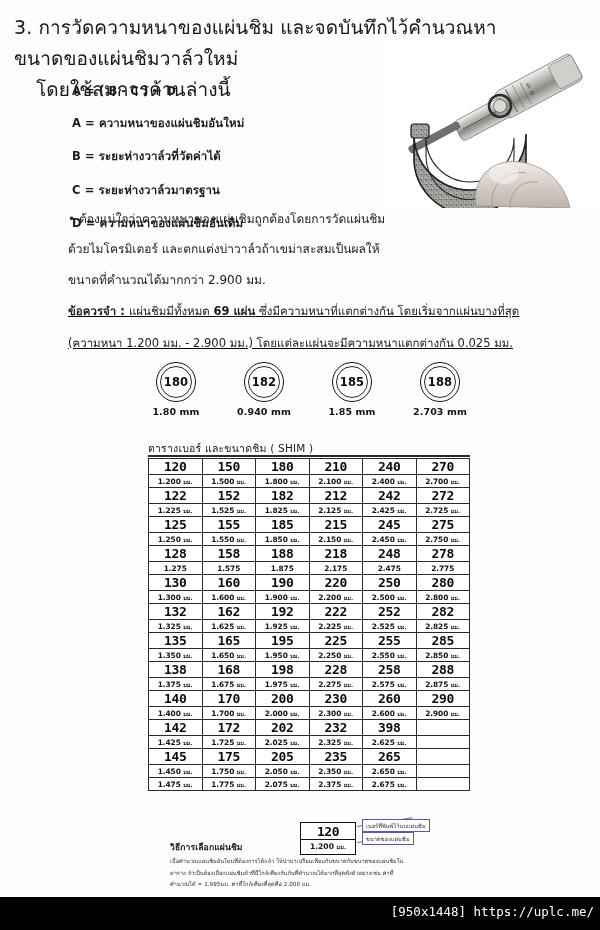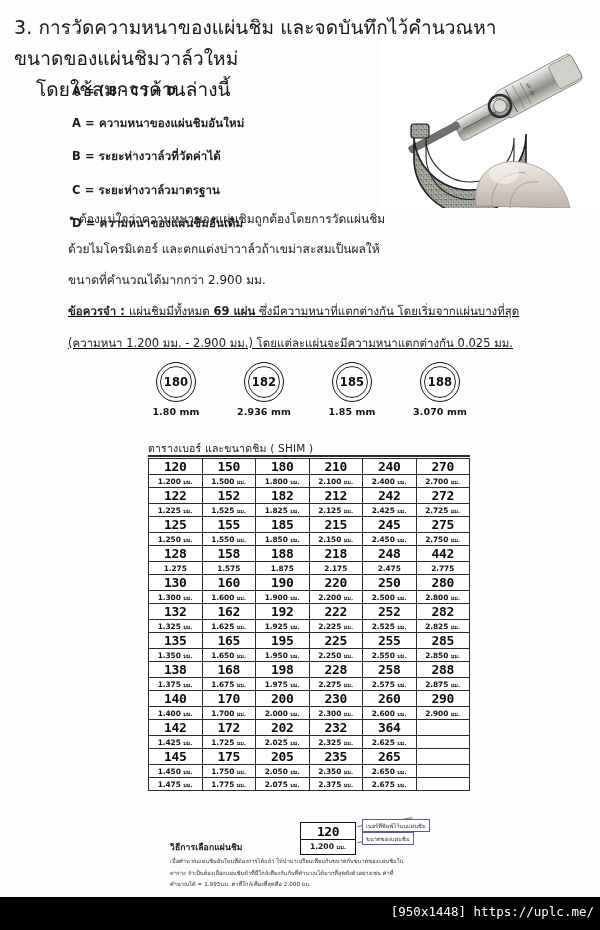--- a/index.html
+++ b/index.html
@@ -238,33 +238,33 @@
     <div class="circ-wrap" style="left:0px;top:0px;">
       <div class="ring">
           <span>180</span>
         </div>
       <div class="circ-cap">1.80 mm</div>
     </div>
     <div class="circ-wrap" style="left:88px;top:0px;">
       <div class="ring">
           <span>182</span>
         </div>
-      <div class="circ-cap">2.936 mm</div>
+      <div class="circ-cap">0.940 mm</div>
     </div>
     <div class="circ-wrap" style="left:176px;top:0px;">
       <div class="ring">
           <span>185</span>
         </div>
       <div class="circ-cap">1.85 mm</div>
     </div>
     <div class="circ-wrap" style="left:264px;top:0px;">
       <div class="ring">
           <span>188</span>
         </div>
-      <div class="circ-cap">3.070 mm</div>
+      <div class="circ-cap">2.703 mm</div>
     </div>
   </div>
 
   <div class="tbl-title">ตารางเบอร์ และขนาดชิม ( SHIM )</div>
   <div class="tbl-rule"></div>
   <table class="shim">
     <tbody id="shim-tbody">
         <tr>
           <td class="num">120</td>
           <td class="num">150</td>
@@ -312,21 +312,21 @@
           <td class="mm">2.150 <span class="u">มม.</span></td>
           <td class="mm">2.450 <span class="u">มม.</span></td>
           <td class="mm">2.750 <span class="u">มม.</span></td>
         </tr>
         <tr>
           <td class="num">128</td>
           <td class="num">158</td>
           <td class="num">188</td>
           <td class="num">218</td>
           <td class="num">248</td>
-          <td class="num">442</td>
+          <td class="num">278</td>
         </tr>
         <tr>
           <td class="mm">1.275</td>
           <td class="mm">1.575</td>
           <td class="mm">1.875</td>
           <td class="mm">2.175</td>
           <td class="mm">2.475</td>
           <td class="mm">2.775</td>
         </tr>
         <tr>
@@ -407,21 +407,21 @@
           <td class="mm">2.000 <span class="u">มม.</span></td>
           <td class="mm">2.300 <span class="u">มม.</span></td>
           <td class="mm">2.600 <span class="u">มม.</span></td>
           <td class="mm">2.900 <span class="u">มม.</span></td>
         </tr>
         <tr>
           <td class="num">142</td>
           <td class="num">172</td>
           <td class="num">202</td>
           <td class="num">232</td>
-          <td class="num">364</td>
+          <td class="num">398</td>
           <td class="num empty"></td>
         </tr>
         <tr>
           <td class="mm">1.425 <span class="u">มม.</span></td>
           <td class="mm">1.725 <span class="u">มม.</span></td>
           <td class="mm">2.025 <span class="u">มม.</span></td>
           <td class="mm">2.325 <span class="u">มม.</span></td>
           <td class="mm">2.625 <span class="u">มม.</span></td>
           <td class="mm empty"></td>
         </tr>

